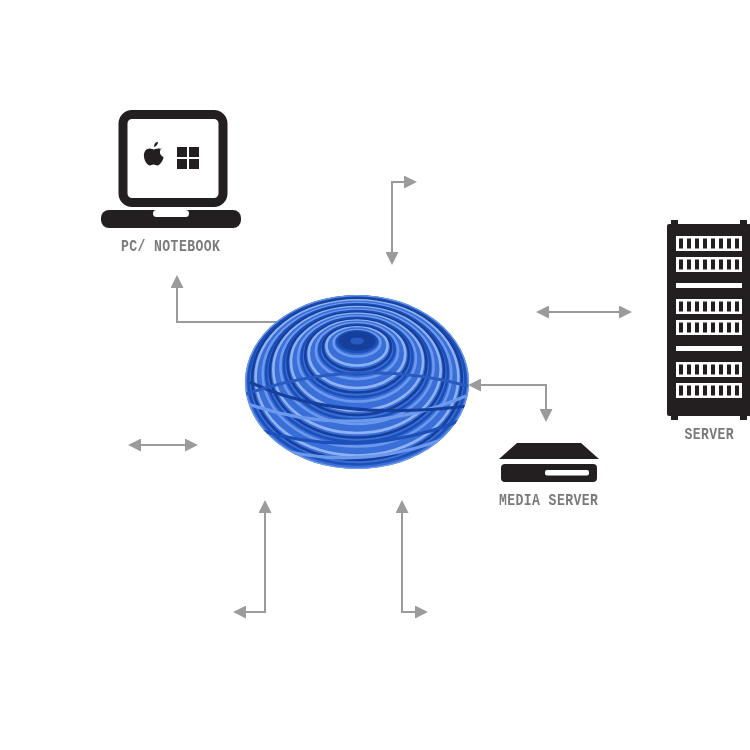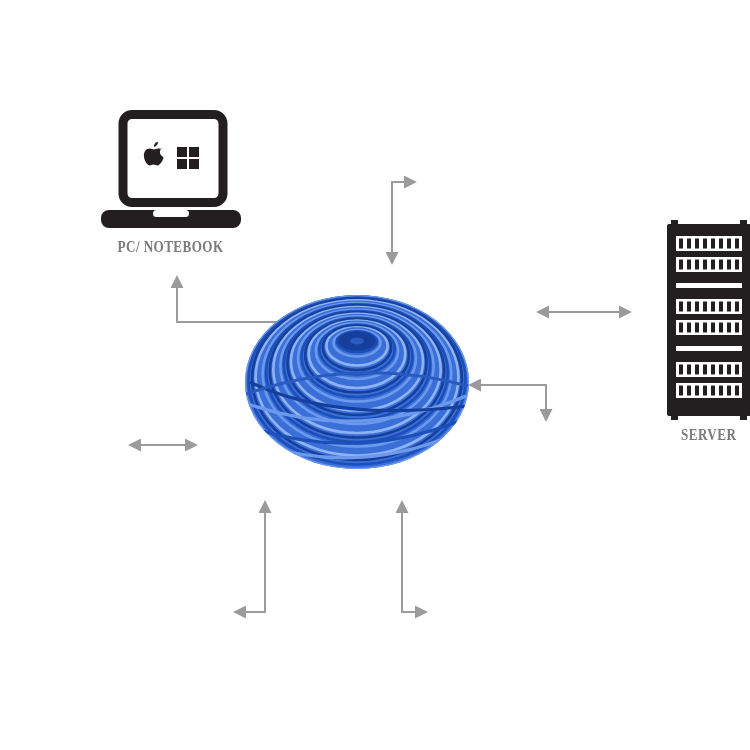--- a/index.html
+++ b/index.html
@@ -1,17 +1,17 @@
 <!DOCTYPE html>
 <html style="--icon: #231f20; --label: #7b7b7b; --arrow: #9b9b9b; --coil-base: #3a6fd8; --coil-dark: #1c4fb8; --coil-darker: #163f9c; --coil-light: #6d99ec; --coil-lighter: #8fb2f2; --coil-glint: #2a59c0;"><head>
 <meta charset="utf-8">
 <style>
   html,body{margin:0;padding:0;background:#fff;}
   #stage{position:relative;width:750px;height:720px;background:#fff;overflow:hidden;
-         font-family:Liberation Serif, serif;}
+         font-family:Liberation Mono, monospace;}
   .node{position:absolute;display:flex;flex-direction:column;align-items:center;}
   .node .label{margin-top:6px;font-size:16px;font-weight:700;color:var(--label);
                letter-spacing:.5px;transform:scaleX(.82);white-space:nowrap;}
   .ic{fill:var(--icon);}
   .stroke-ic{stroke:var(--icon);fill:#fff;}
   .stroke-ic-nf{stroke:var(--icon);fill:none;}
   #arrows{position:absolute;left:0;top:0;pointer-events:none;}
   .arrow{stroke:var(--arrow);stroke-width:2;fill:none;}
   .ah{fill:var(--arrow);}
   #coil-wrap{position:absolute;left:242px;top:286px;}
@@ -130,17 +130,25 @@
       <rect x="11" y="63" width="66" height="5" fill="#fff"></rect>
       <use href="#srow" x="11" y="79"></use>
       <use href="#srow" x="11" y="100"></use>
       <rect x="11" y="126" width="66" height="5" fill="#fff"></rect>
       <use href="#srow" x="11" y="142"></use>
       <use href="#srow" x="11" y="163"></use>
     </svg>
     <div class="label">SERVER</div>
   </div>
 
+  <div class="node" style="left:490px;top:438px;width:118px">
+    <svg width="112" height="48" viewBox="0 0 112 48">
+      <path class="ic" d="M6 21 L24 5 H88 L106 21 Z"></path>
+      <rect class="ic" x="8" y="26" width="96" height="18" rx="4"></rect>
+      <rect x="52" y="32" width="44" height="5.5" rx="2" fill="#fff"></rect>
+    </svg>
+    <div class="label">MEDIA SERVER</div>
+  </div>
 
 
 
 
 </div>
 
 </body></html>

